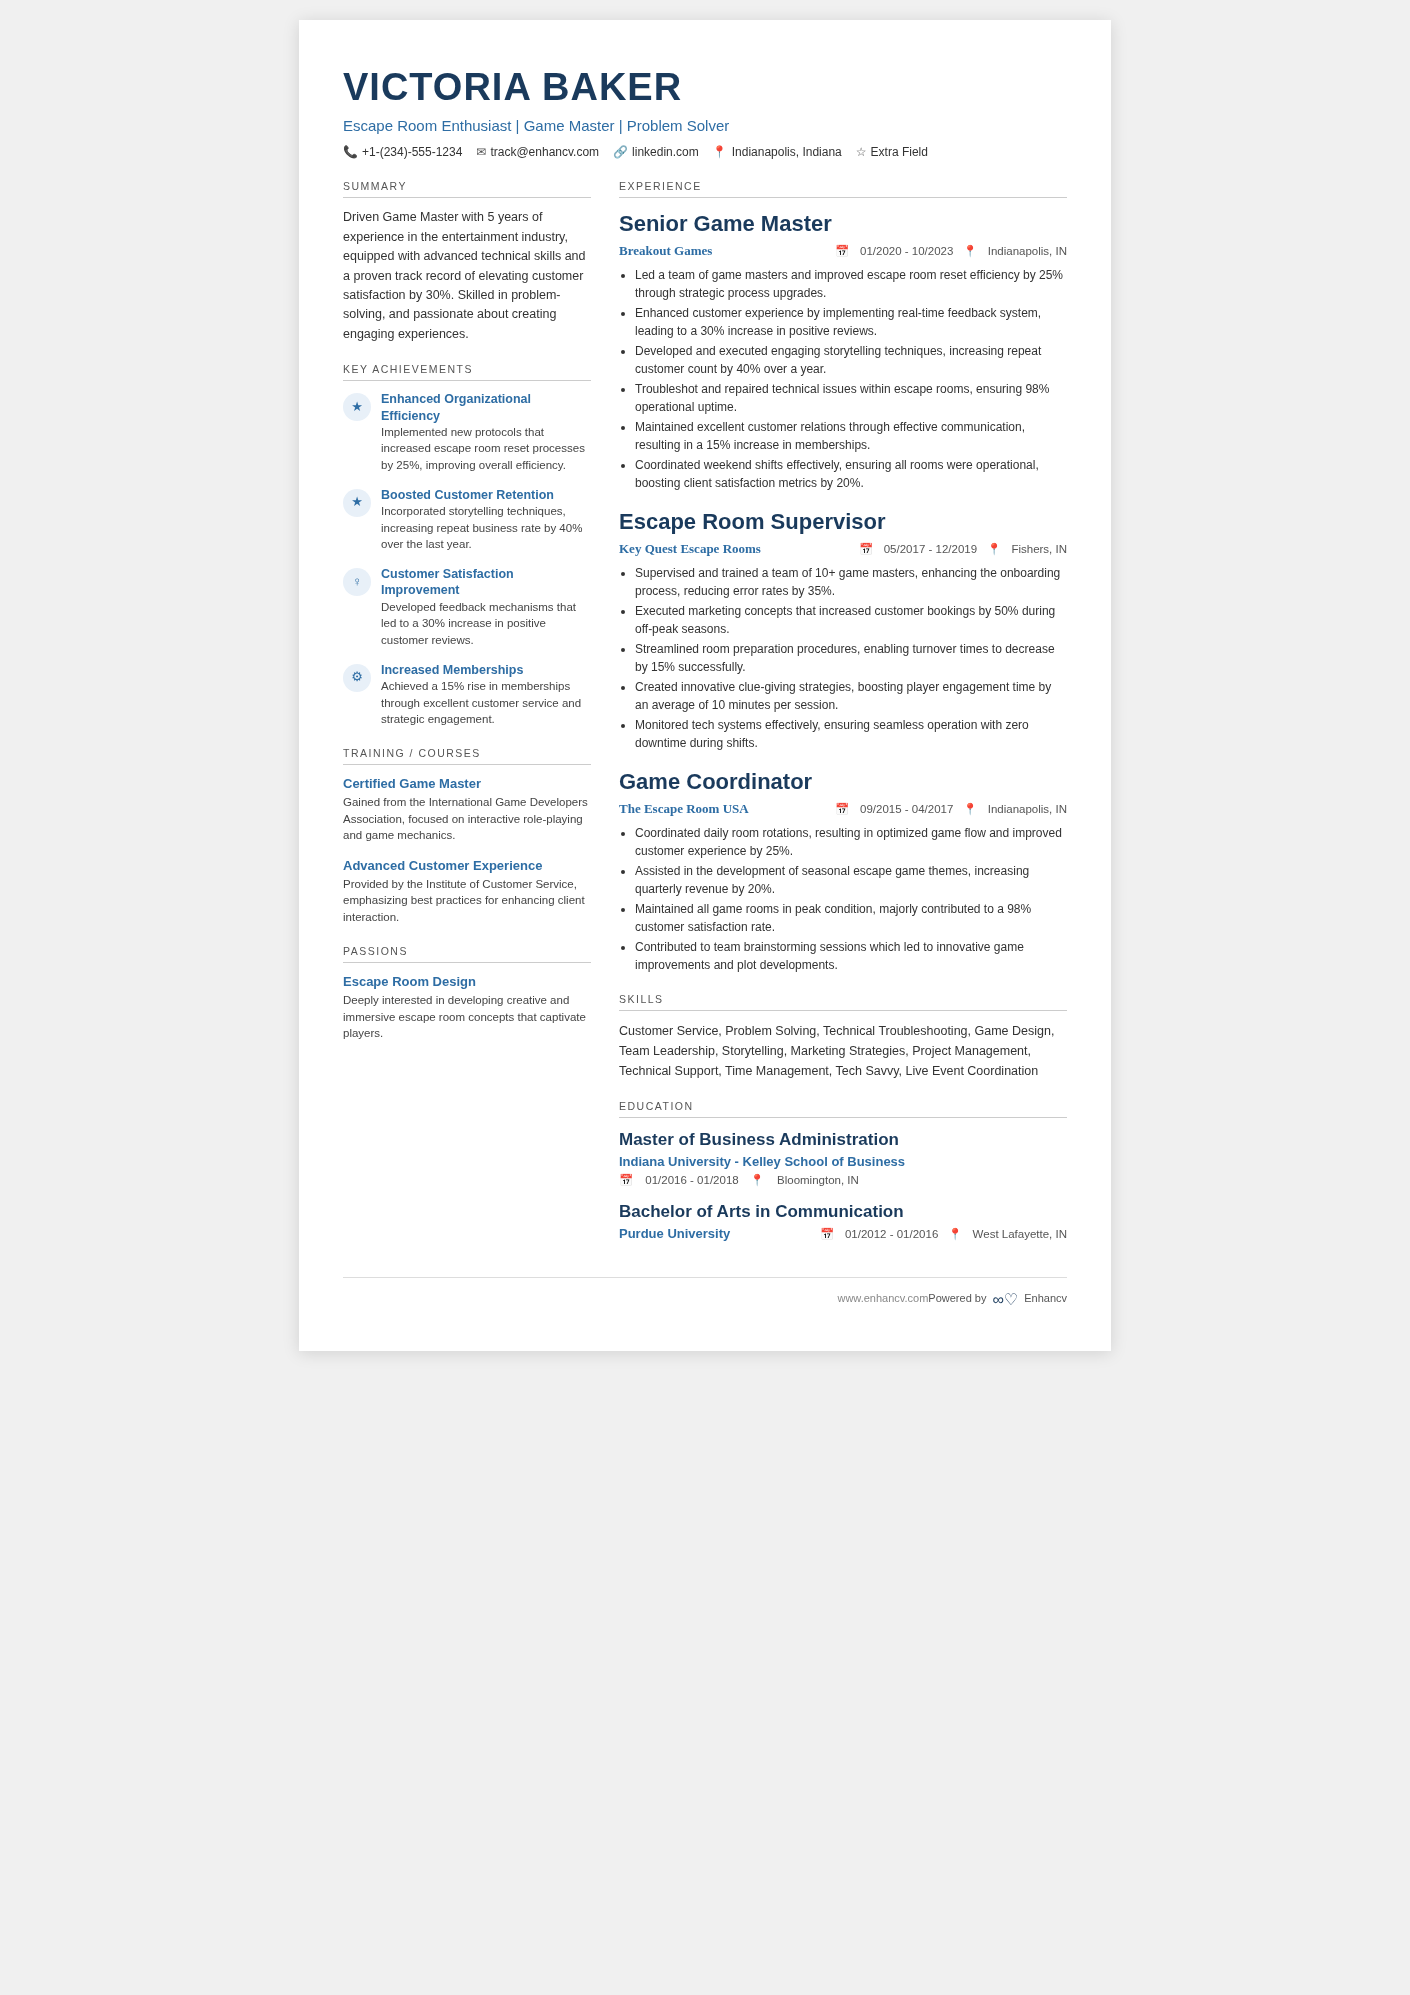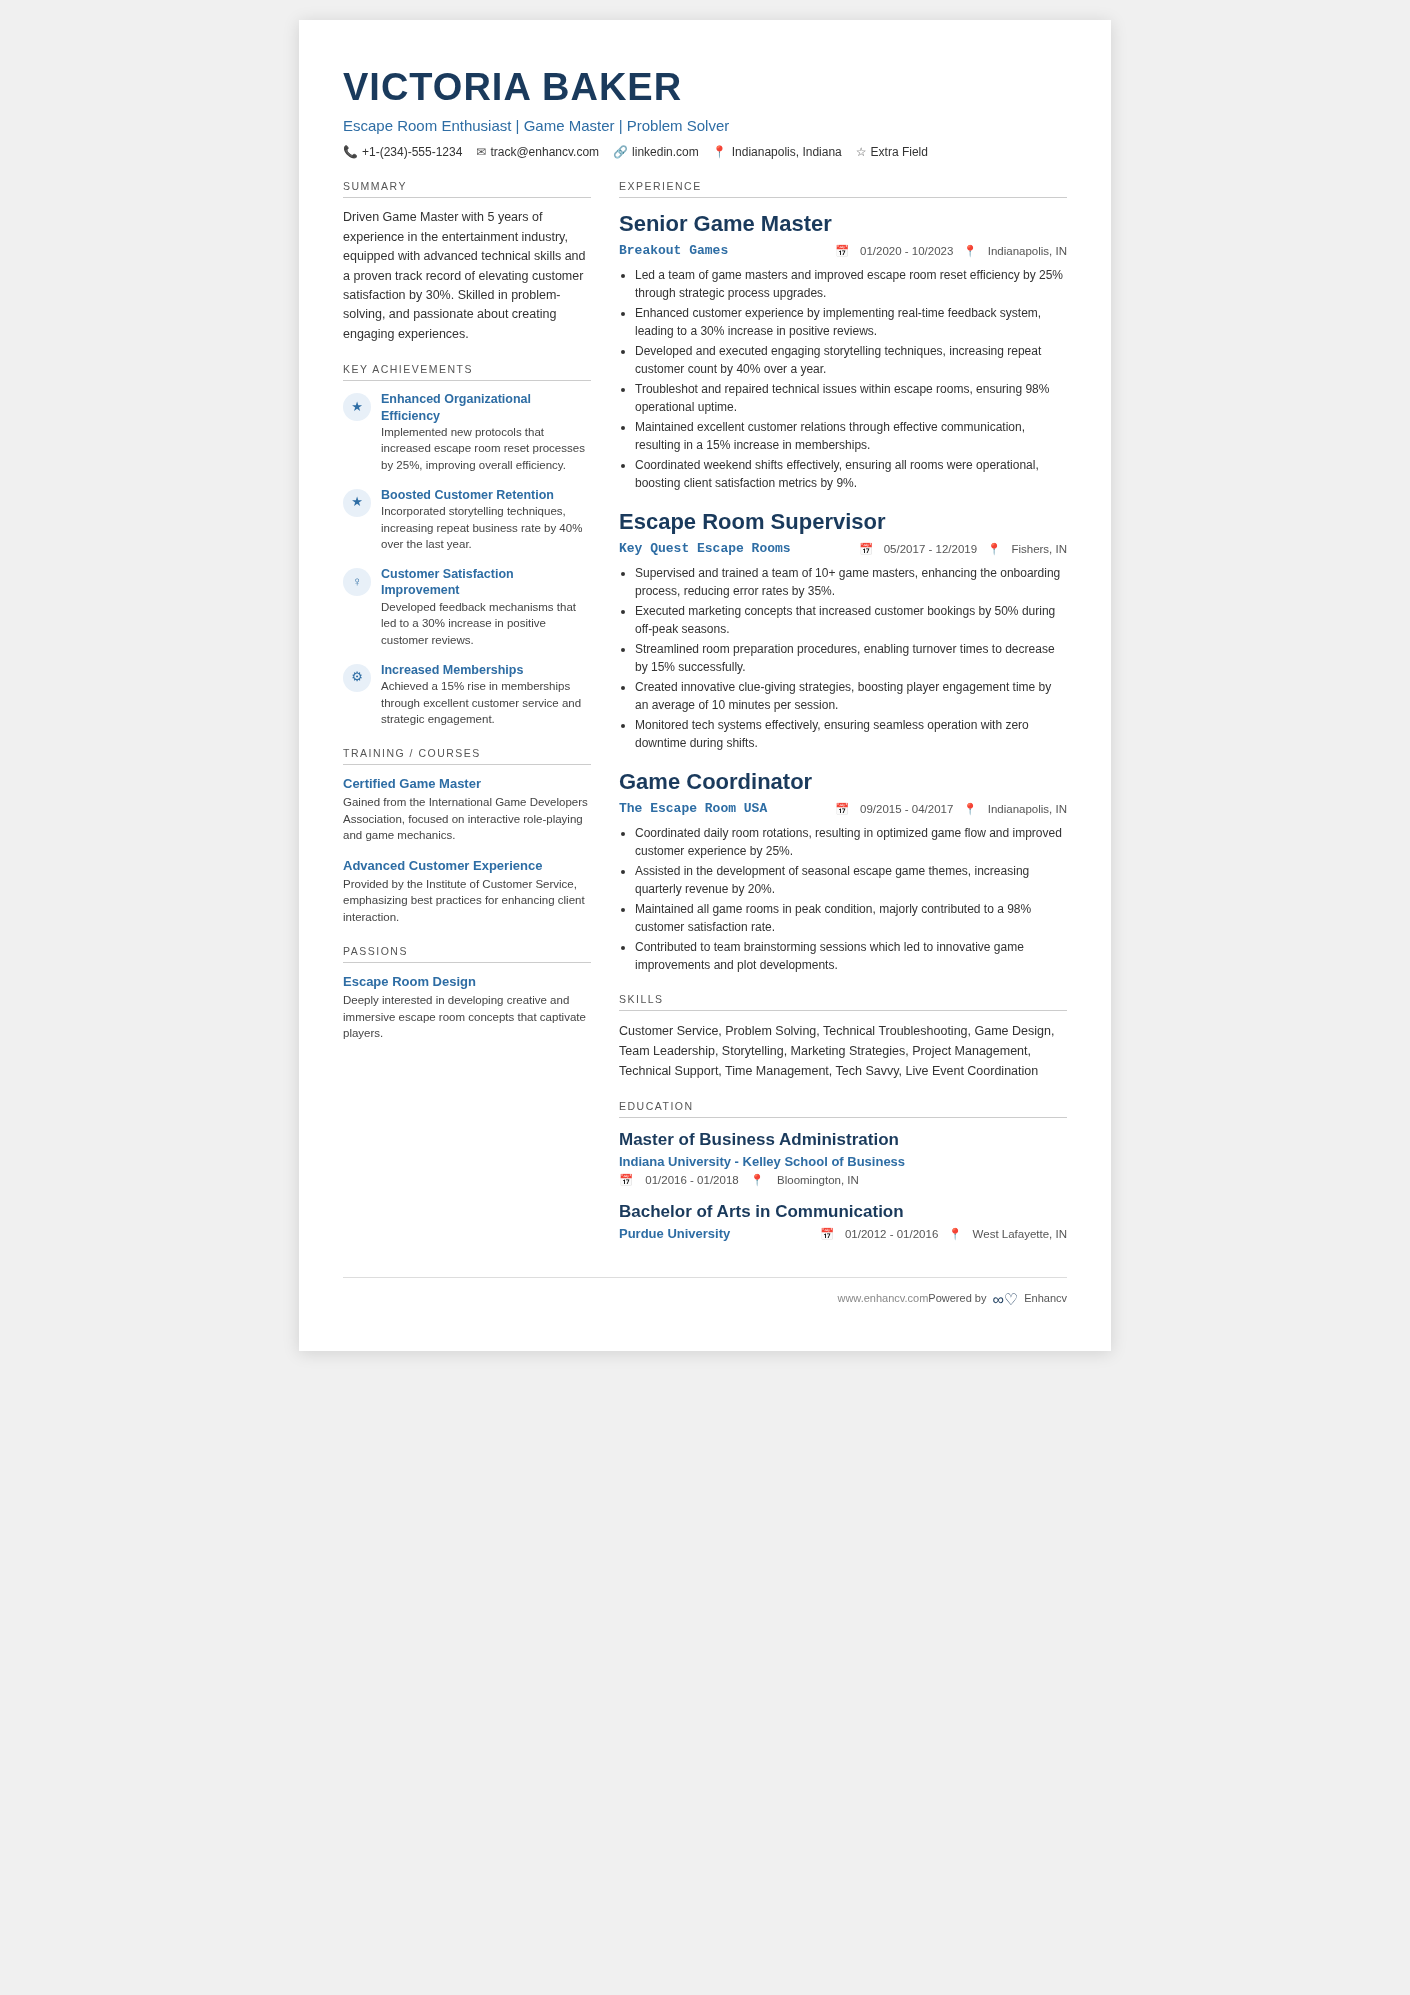--- a/index.html
+++ b/index.html
@@ -147,21 +147,21 @@
     .exp-company-row {
       display: flex;
       justify-content: space-between;
       align-items: center;
       margin-bottom: 5px;
       flex-wrap: wrap;
     }
     .exp-company {
       font-size: 13px;
       color: #2e6da4;
-      font-family: Liberation Mono, monospace;
+      font-family: Liberation Serif, serif;
       font-weight: bold;
     }
     .exp-meta {
       font-size: 11.5px;
       color: #555;
       font-family: Arial, sans-serif;
       display: flex;
       gap: 10px;
       align-items: center;
     }
@@ -333,21 +333,21 @@
             <span>📍</span>
             <span>Indianapolis, IN</span>
           </span>
         </div>
         <ul class="exp-bullets">
           <li>Led a team of game masters and improved escape room reset efficiency by 25% through strategic process upgrades.</li>
           <li>Enhanced customer experience by implementing real-time feedback system, leading to a 30% increase in positive reviews.</li>
           <li>Developed and executed engaging storytelling techniques, increasing repeat customer count by 40% over a year.</li>
           <li>Troubleshot and repaired technical issues within escape rooms, ensuring 98% operational uptime.</li>
           <li>Maintained excellent customer relations through effective communication, resulting in a 15% increase in memberships.</li>
-          <li>Coordinated weekend shifts effectively, ensuring all rooms were operational, boosting client satisfaction metrics by 9%.</li>
+          <li>Coordinated weekend shifts effectively, ensuring all rooms were operational, boosting client satisfaction metrics by 20%.</li>
         </ul>
       </div>
 
       <div>
         <div class="exp-title">Escape Room Supervisor</div>
         <div class="exp-company-row">
           <span class="exp-company">Key Quest Escape Rooms</span>
           <span class="exp-meta">
             <span>📅</span>
             <span>05/2017 - 12/2019</span>

